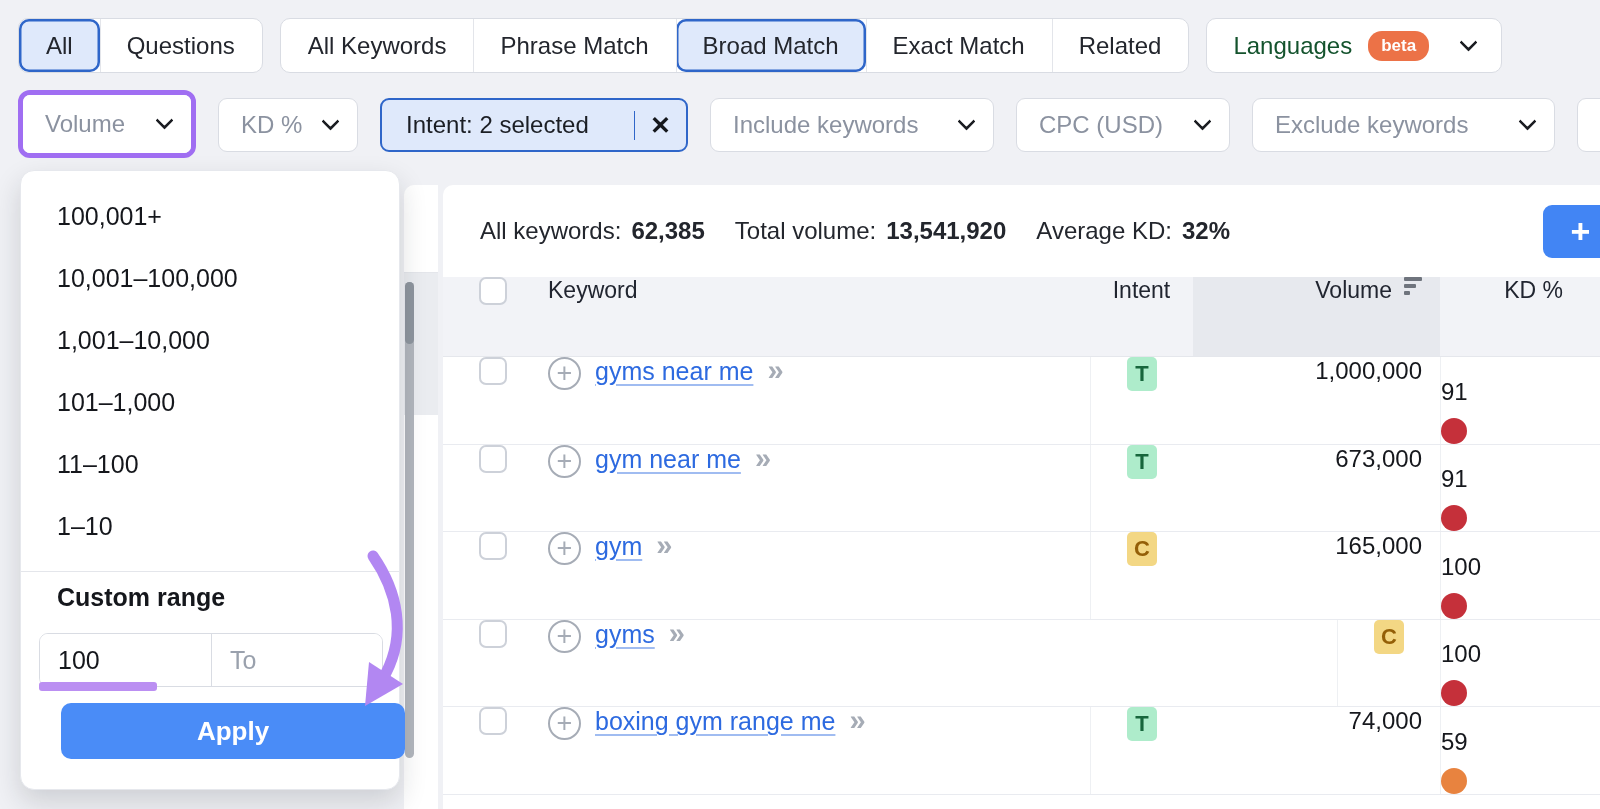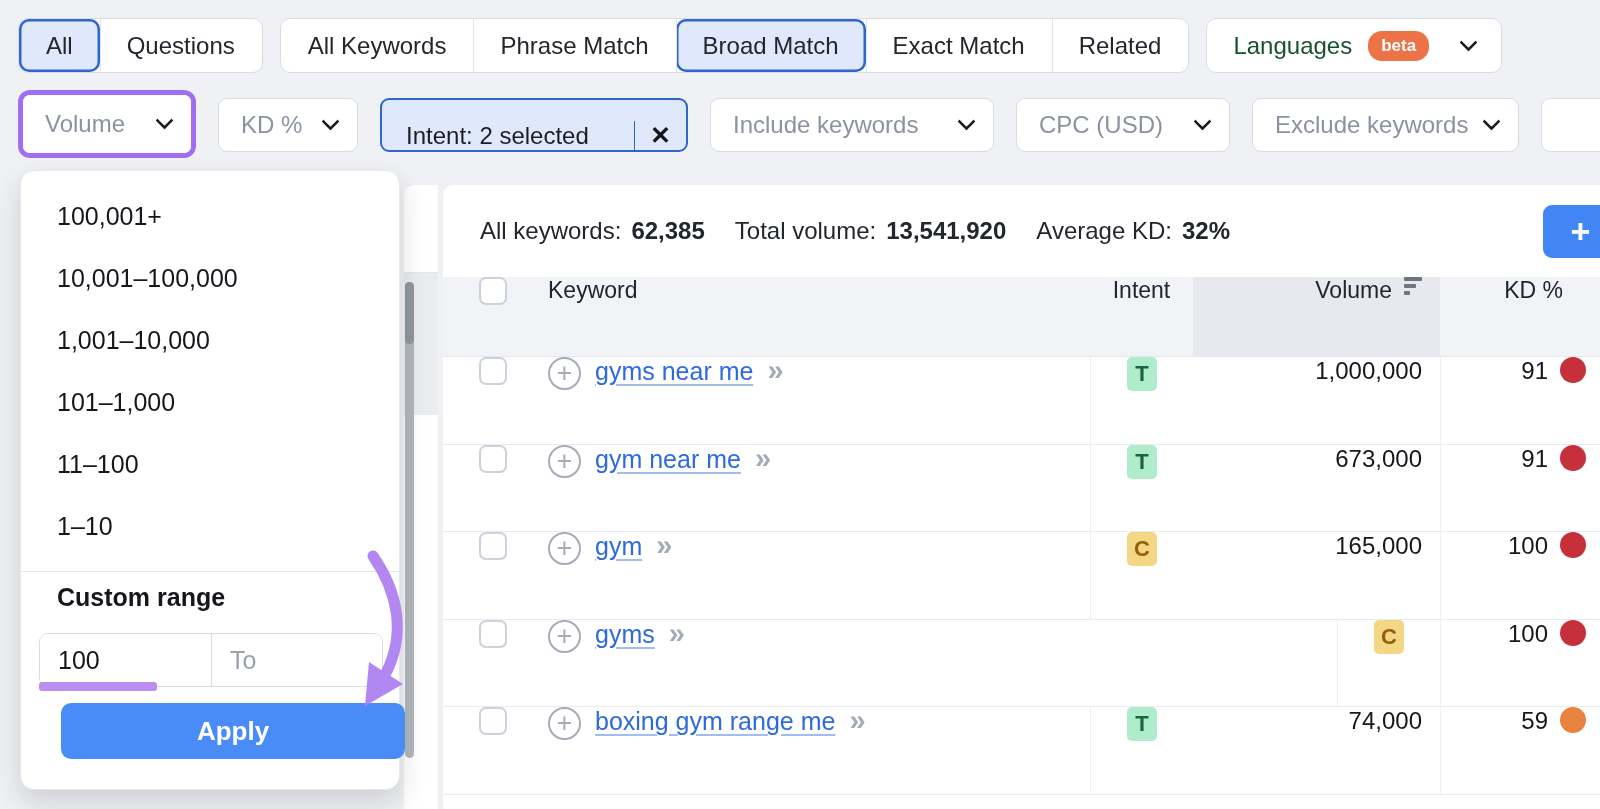--- a/index.html
+++ b/index.html
@@ -17,21 +17,21 @@
   .lang-label { font-size:24px; color:#14532d; }
   .badge-beta { background:var(--beta_orange); color:#fff; font-size:17px; font-weight:bold; padding:5px 13px; border-radius:14px; }
   .chev { width:13px; height:13px; border-right:3px solid #1b1d22; border-bottom:3px solid #1b1d22; transform:rotate(45deg); margin-top:-7px; border-radius:1.5px; flex:0 0 auto; }
   .lang-btn .chev { margin-left:auto; }
 
   
   .row-filters { position:absolute; left:18px; top:90px; display:flex; gap:22px; align-items:flex-start; }
   .f-btn { height:54px; margin-top:8px; background:#fff; border:1.5px solid #d9dce3; border-radius:9px; display:flex; align-items:center; padding:0 20px 0 22px; gap:18px; font-size:24px; color:#8b92a0; white-space:nowrap; }
   .vol-ring { border:5px solid var(--annotation_purple); border-radius:12px; height:68px; display:flex; background:#fff; }
   .vol-ring .f-btn { margin-top:0; border:none; height:58px; width:168px; border-radius:7px; }
-  .chip { margin-top:8px; width:308px; height:54px; display:flex; align-items:flex-end; background:var(--selected_bg); border:2px solid var(--selected_border); border-radius:9px; font-size:24px; color:#1b1e24; }
+  .chip { margin-top:8px; width:308px; height:54px; display:flex; align-items:center; background:var(--selected_bg); border:2px solid var(--selected_border); border-radius:9px; font-size:24px; color:#1b1e24; }
   .chip-label { display:flex; align-items:center; padding:0 24px; flex:1; white-space:nowrap; }
   .chip-x { display:flex; align-items:center; justify-content:center; width:52px; border-left:1.5px solid var(--selected_border); font-size:25px; font-weight:bold; color:#15171c; }
   .f-partial { width:80px; padding:0; }
 
   
   .vol-panel { position:absolute; left:20px; top:170px; width:380px; height:620px; background:#fff; border:1px solid #e6e8ed; border-radius:14px; box-shadow:0 12px 28px rgba(25,28,35,.16); z-index:5; }
   .vol-options { padding-top:14px; }
   .vol-opt { height:62px; display:flex; align-items:center; padding-left:36px; font-size:25px; color:#15171c; }
   .vol-divider { position:absolute; left:0; right:0; top:400px; height:1px; background:#e4e6eb; }
   .custom-label { position:absolute; left:36px; top:412px; font-size:25px; font-weight:bold; color:#15171c; }
@@ -67,21 +67,21 @@
   .thead .c4 { background:#e7e9ee; gap:12px; }
   .thead .c5 { padding-right:37px; }
   .checkbox { width:28px; height:28px; background:#fff; border:2px solid #cdd1d9; border-radius:7px; flex:0 0 auto; }
   .sort-icon { display:inline-flex; flex-direction:column; gap:3px; }
   .sort-icon i { display:block; height:4px; background:#6f747d; border-radius:1px; }
   .sort-icon i:nth-child(1){ width:18px; } .sort-icon i:nth-child(2){ width:12px; } .sort-icon i:nth-child(3){ width:6px; }
 
   .tbody { position:absolute; left:0; right:0; top:172px; }
   .trow { display:flex; height:87.6px; border-bottom:1px solid #e9ebf0; font-size:24px; color:#16181d; }
   .trow .c3 { border-left:1px solid #eef0f3; }
-  .trow .c5 { border-left:1px solid #eef0f3; }
+  .trow .c5 { border-left:1px solid #eef0f3;flex-direction:column; }
   .plus-circle { width:33px; height:33px; border:2px solid #a6acb6; border-radius:50%; color:#a6acb6; font-size:27px; line-height:28px; text-align:center; flex:0 0 auto; }
   .kw-link { color:var(--link_blue); font-size:25px; text-decoration:underline; text-decoration-color:rgba(45,106,224,.45); text-underline-offset:4px; cursor:pointer; white-space:nowrap; }
   .dbl-chev { color:#a6acb6; font-size:29px; font-weight:bold; margin-top:-3px; }
   .intent-badge { width:30px; height:34px; border-radius:5px; display:flex; align-items:center; justify-content:center; font-size:22px; font-weight:bold; }
   .intent-t { background:var(--intent_t_bg); color:var(--intent_t_fg); }
   .intent-c { background:var(--intent_c_bg); color:var(--intent_c_fg); }
   .kd-dot { width:26px; height:26px; border-radius:50%; flex:0 0 auto; }
   .dot-red { background:var(--kd_red); }
   .dot-orange { background:var(--kd_orange); }
 
@@ -127,21 +127,21 @@
       <span class="chip-x">✕</span>
     </div>
     <div class="f-btn" style="width:284px;">
       <span>Include keywords</span>
       <span class="chev" style="margin-left:auto;"></span>
     </div>
     <div class="f-btn" style="width:214px;">
       <span>CPC (USD)</span>
       <span class="chev" style="margin-left:auto;"></span>
     </div>
-    <div class="f-btn" style="width:267px;gap:6px;">
+    <div class="f-btn" style="width:303px;gap:6px;">
       <span>Exclude keywords</span>
       <span class="chev" style="margin-left:auto;"></span>
     </div>
     <div class="f-btn f-partial"></div>
   </div>
 
   <div class="side-sliver">
     <div class="div1"></div>
     <div class="grayblk"></div>
   </div>

